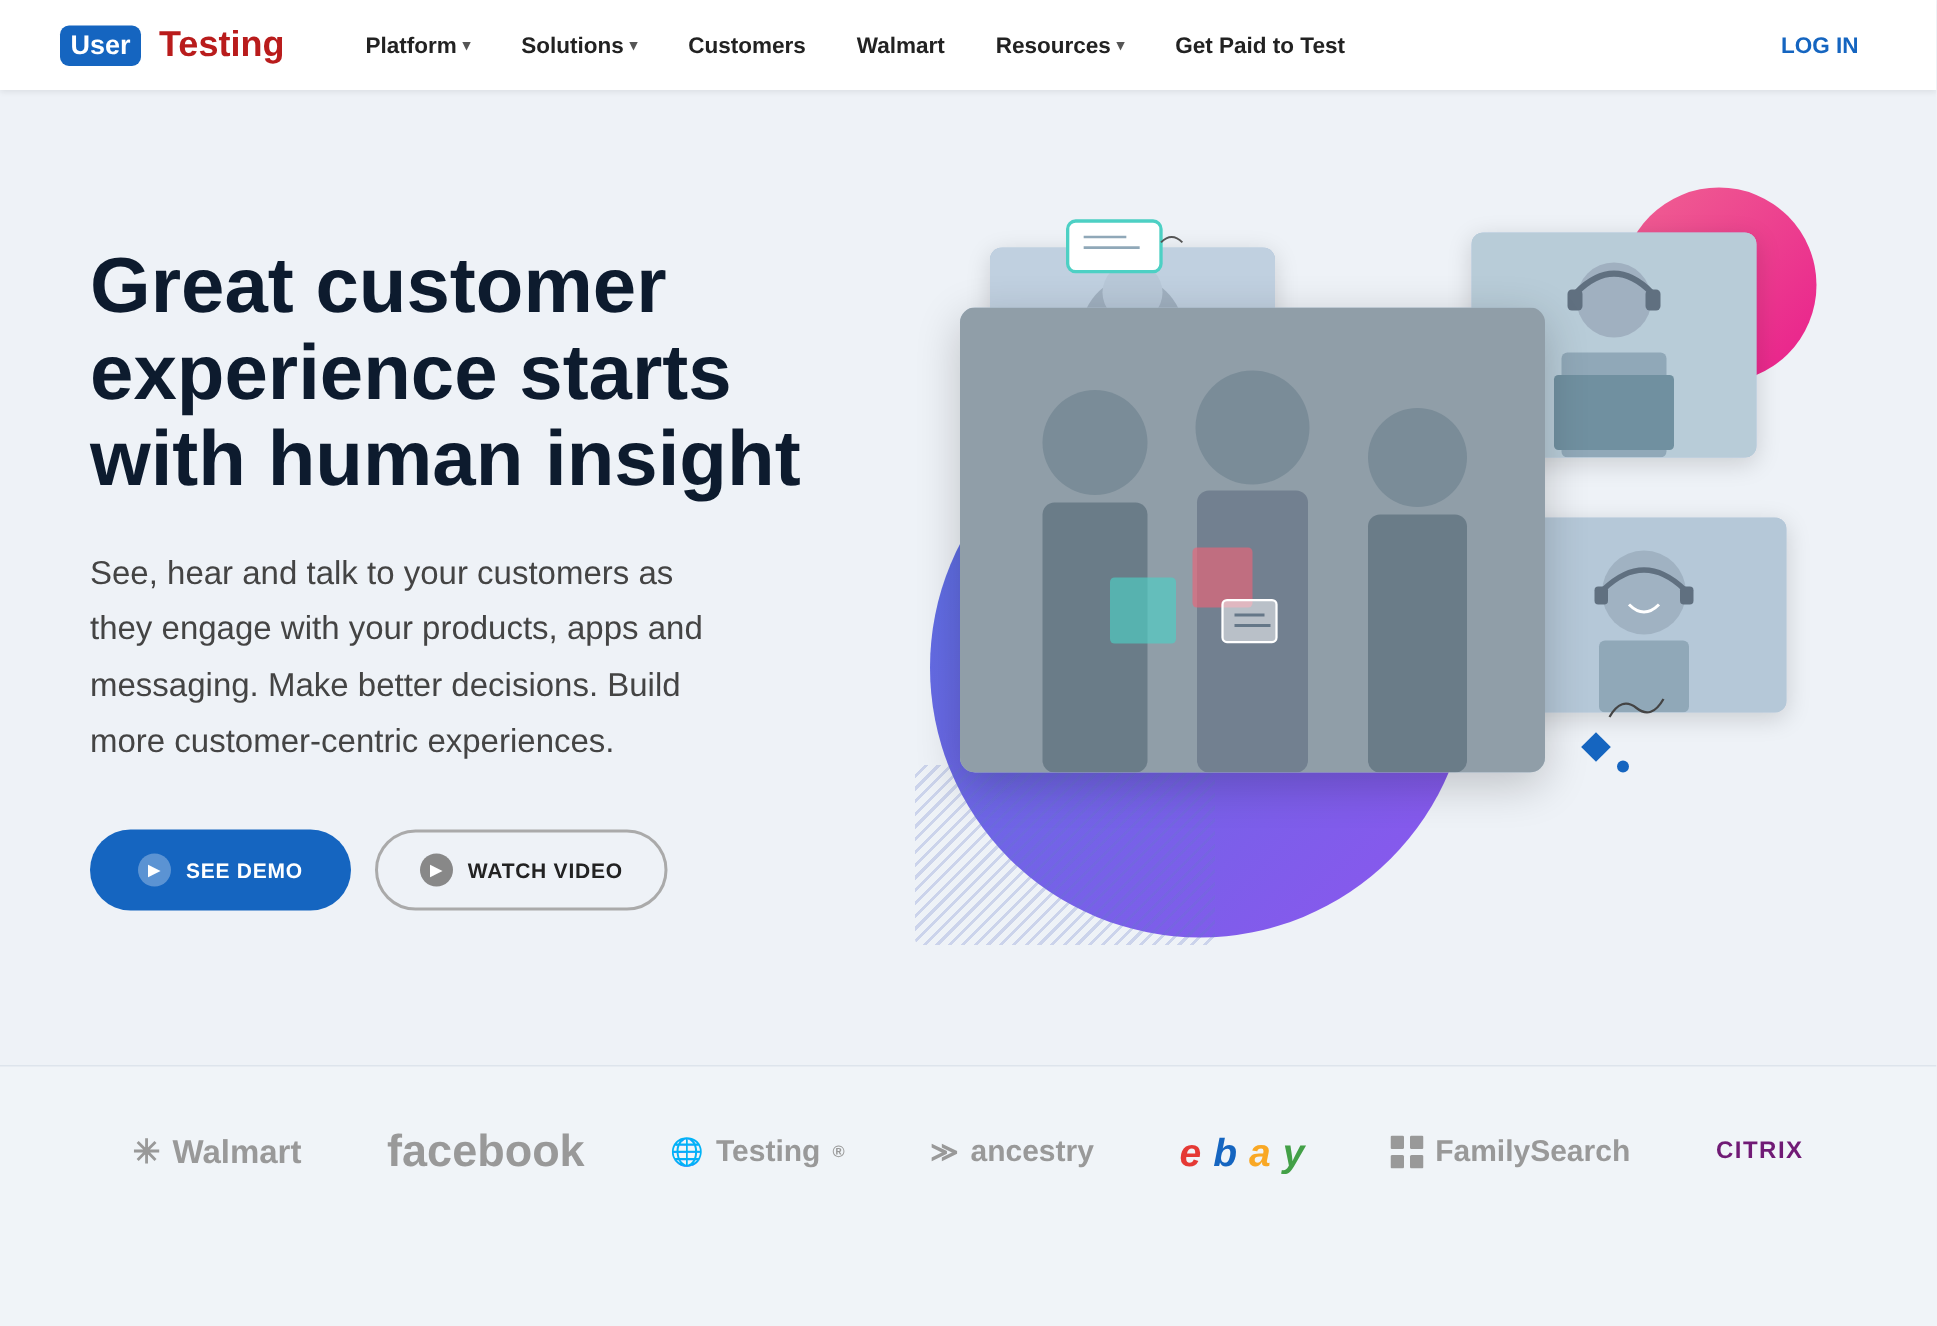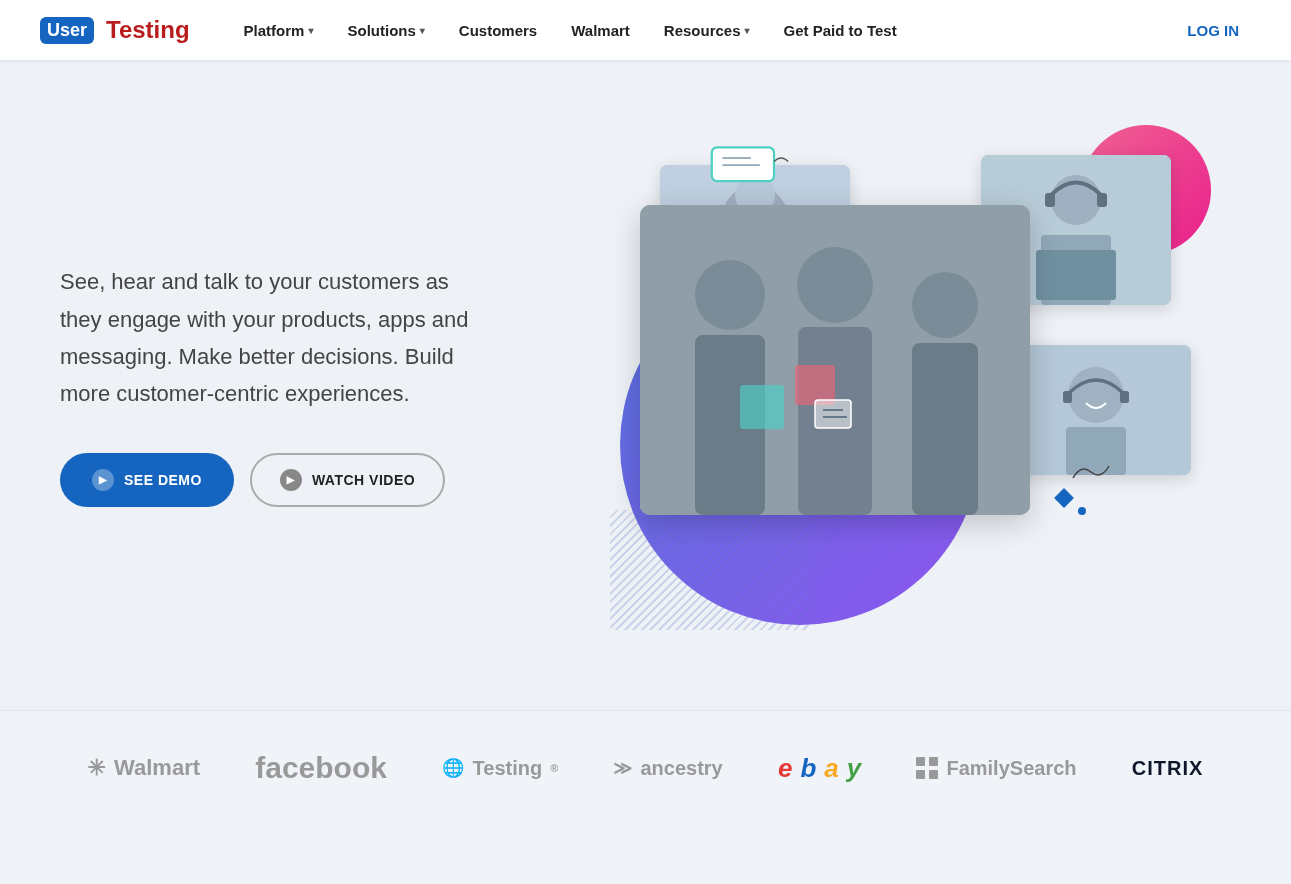--- a/index.html
+++ b/index.html
@@ -359,20 +359,21 @@
       <span>Get Paid to Test</span>
     </div>
   </div>
   <div class="nav-actions">
     <button class="btn-login">LOG IN</button>
   </div>
 </nav>
 
 <section class="hero">
   <div class="hero-left">
+    <h1 class="hero-title">Great customer experience starts with human insight</h1>
     <p class="hero-subtitle">See, hear and talk to your customers as they engage with your products, apps and messaging. Make better decisions. Build more customer-centric experiences.</p>
     <div class="hero-buttons">
       <button class="btn-see-demo">
         <span class="play-icon">▶</span>
         <span>SEE DEMO</span>
       </button>
       <button class="btn-watch-video">
         <span class="play-icon-outline">▶</span>
         <span>WATCH VIDEO</span>
       </button>
@@ -504,15 +505,15 @@
   <div class="logo-item">
     <svg width="22" height="22" viewBox="0 0 22 22">
       <rect x="0" y="0" width="9" height="9" rx="1" fill="#999"></rect>
       <rect x="13" y="0" width="9" height="9" rx="1" fill="#999"></rect>
       <rect x="0" y="13" width="9" height="9" rx="1" fill="#999"></rect>
       <rect x="13" y="13" width="9" height="9" rx="1" fill="#999"></rect>
     </svg>
     <span>FamilySearch</span>
   </div>
   <div class="logo-item logo-citrix">
-    <span style="font-size:20px;letter-spacing:1px;text-transform:uppercase;font-weight:700;color:#0f172a;">CiTRiX</span>
+    <span style="font-size:16px;letter-spacing:1px;text-transform:uppercase;font-weight:700;color:#701a75;">CiTRiX</span>
   </div>
 </section>
 
 </body></html>

